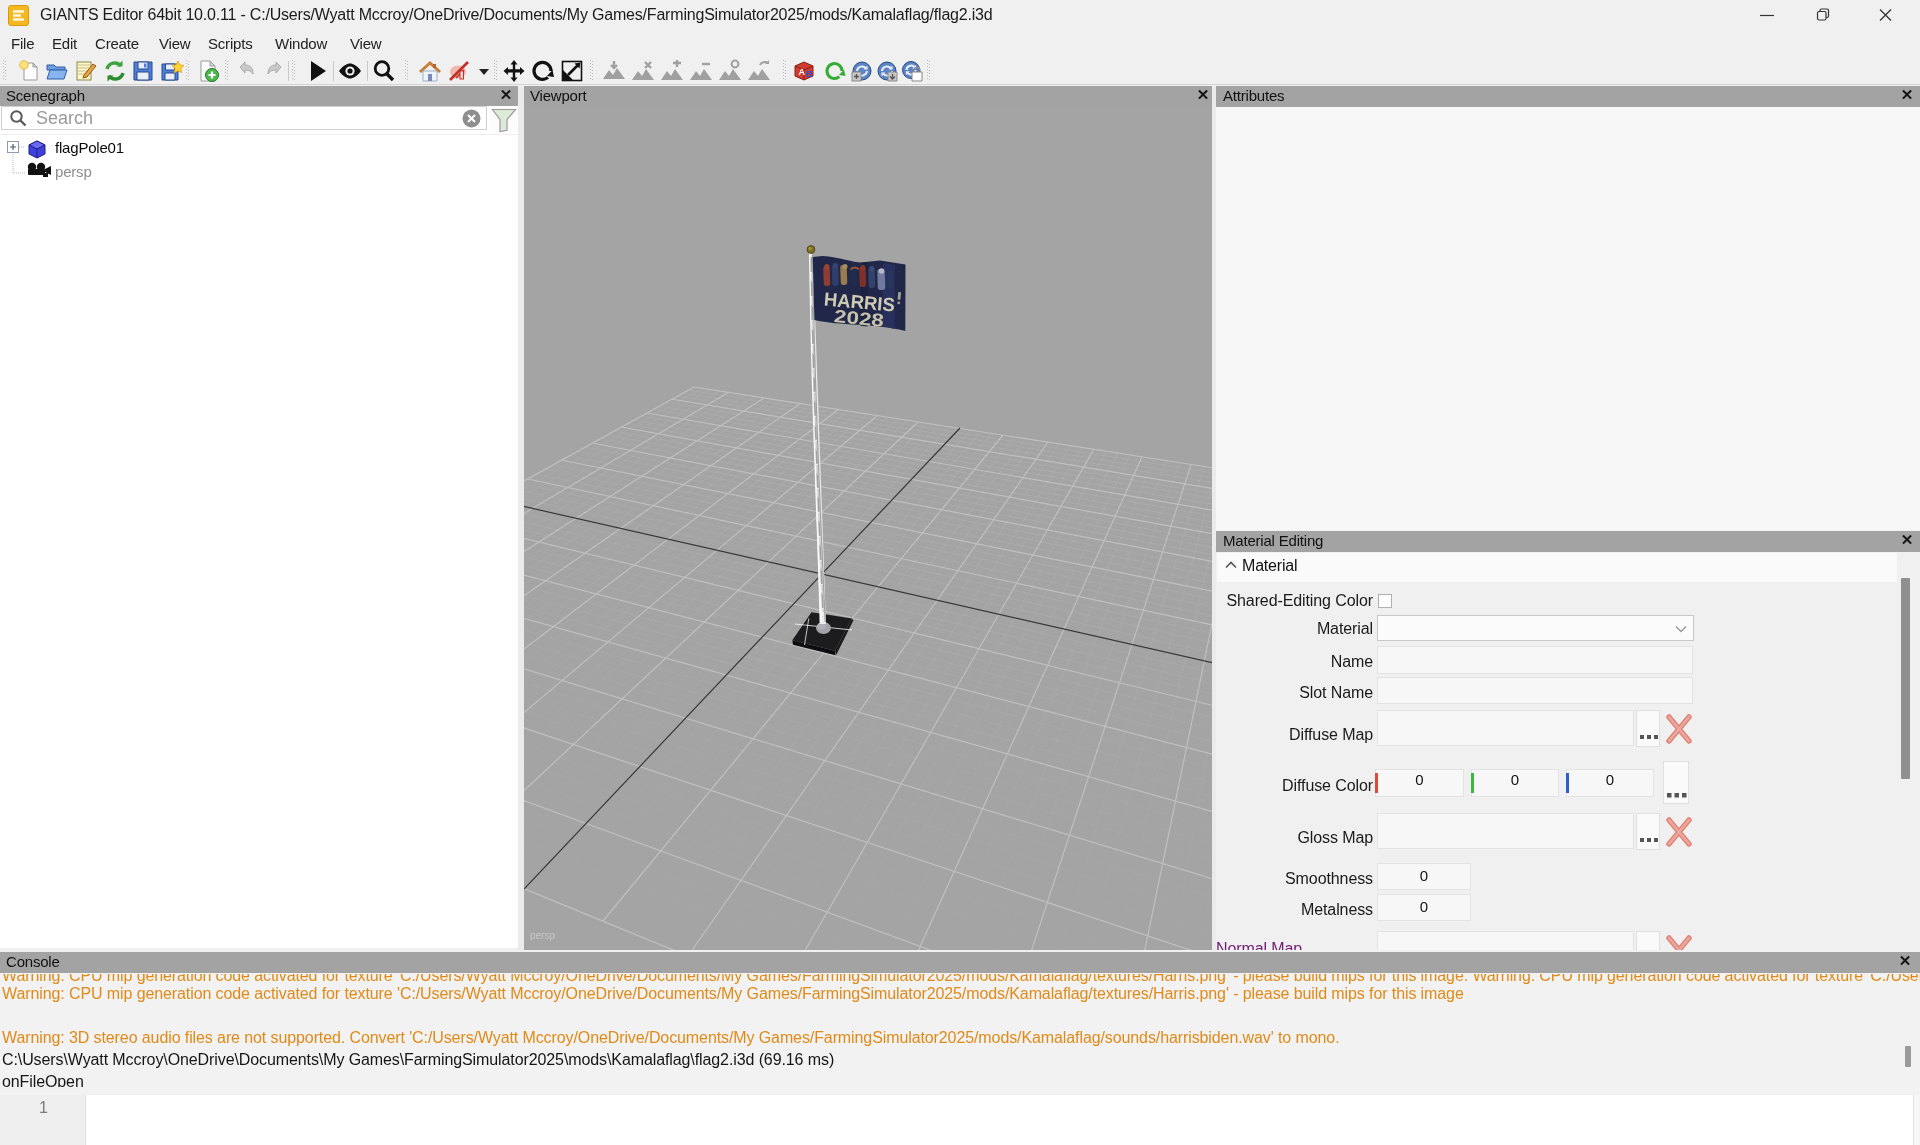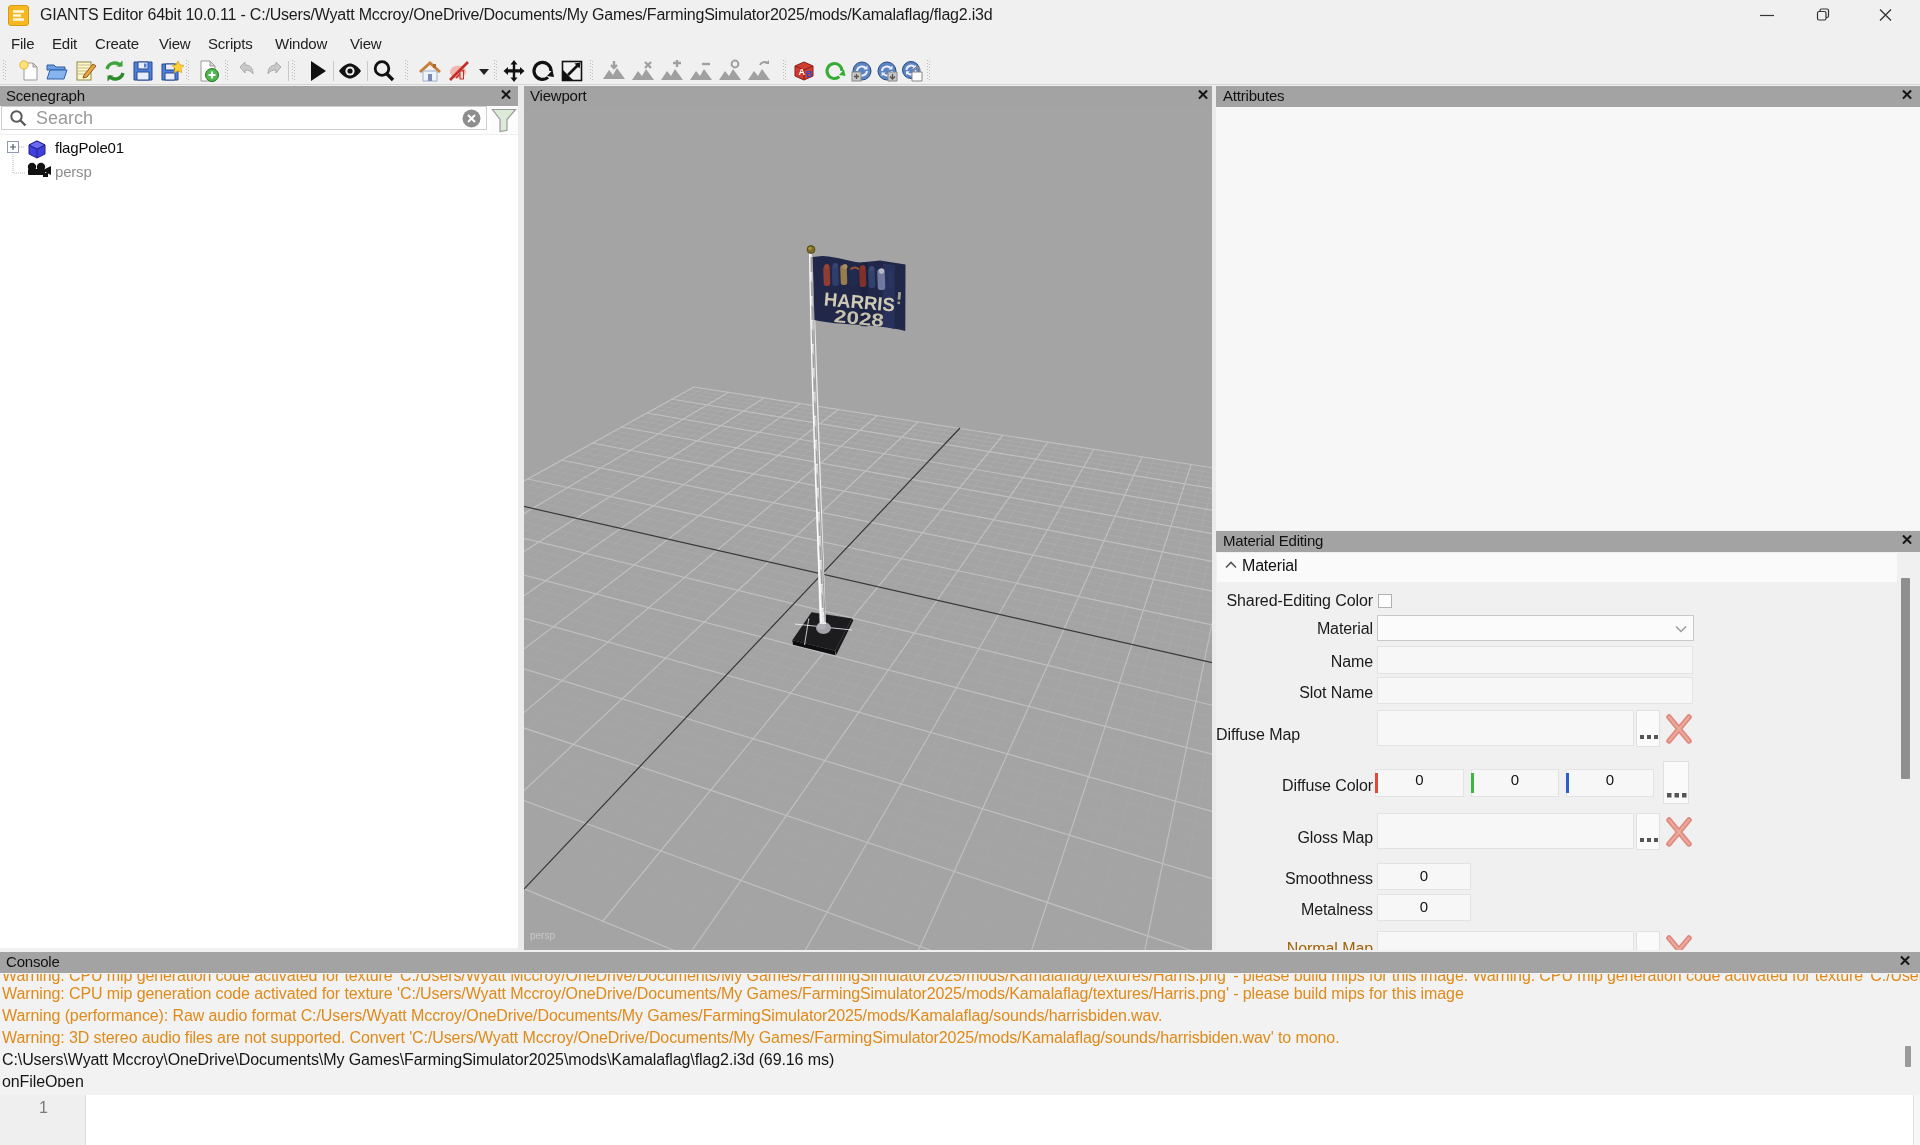--- a/index.html
+++ b/index.html
@@ -350,21 +350,21 @@
   <div class="abs" style="left:162px;top:63px;width:14px;height:14px;background:#fdfdfd;border:1px solid #b0b0b0"></div>
   <div class="abs" style="left:0;top:89px;width:157px;font-size:16px;color:#1a1a1a;text-align:right;letter-spacing:-0.1px">Material</div>
   <div class="abs" style="left:161px;top:84px;width:317px;height:26px;background:#fbfbfb;border:1px solid #c9c9c9"></div>
   <svg class="abs" style="left:459px;top:94px" width="12" height="8">
         <path d="M1 1.5L6 6.5L11 1.5" fill="none" stroke="#9a9a9a" stroke-width="1.4"></path>
       </svg>
   <div class="abs" style="left:0;top:122px;width:157px;font-size:16px;color:#1a1a1a;text-align:right;letter-spacing:-0.1px">Name</div>
   <div class="mfield" style="left:161px;top:115px;width:316px;height:28px"></div>
   <div class="abs" style="left:0;top:153px;width:157px;font-size:16px;color:#1a1a1a;text-align:right;letter-spacing:-0.1px">Slot Name</div>
   <div class="mfield" style="left:161px;top:146px;width:316px;height:27px"></div>
-  <div class="abs" style="left:0;top:195px;width:157px;font-size:16px;color:#1a1a1a;letter-spacing:-0.1px">Diffuse Map</div>
+  <div class="abs" style="left:0;top:195px;width:157px;font-size:16px;color:#1a1a1a;text-align:right;letter-spacing:-0.1px">Diffuse Map</div>
   <div class="mfield" style="left:161px;top:179px;width:257px;height:36px"></div>
   <div class="abs" style="left:420px;top:179px;width:24px;height:37px;background:#fafafa;border:1px solid #e0e0e0"></div>
   <svg class="abs" style="left:424px;top:204px" width="18" height="6">
         <rect width="4" height="4" fill="#555"></rect>
         <rect x="7" width="4" height="4" fill="#555"></rect>
         <rect x="14" width="4" height="4" fill="#555"></rect>
       </svg>
   <svg class="abs" style="left:447px;top:180px" width="32" height="36">
         <path d="M6 6L26 30M26 6L6 30" stroke="#e0887c" stroke-width="5.5" stroke-linecap="round"></path>
         <path d="M6 6L26 30M26 6L6 30" stroke="#eaa89e" stroke-width="2.2" stroke-linecap="round"></path>
@@ -396,35 +396,34 @@
   <svg class="abs" style="left:447px;top:283px" width="32" height="36">
         <path d="M6 6L26 30M26 6L6 30" stroke="#e0887c" stroke-width="5.5" stroke-linecap="round"></path>
         <path d="M6 6L26 30M26 6L6 30" stroke="#eaa89e" stroke-width="2.2" stroke-linecap="round"></path>
       </svg>
   <div class="abs" style="left:0;top:339px;width:157px;font-size:16px;color:#1a1a1a;text-align:right;letter-spacing:-0.1px">Smoothness</div>
   <div class="mfield" style="left:161px;top:332px;width:94px;height:27px"></div>
   <div class="abs" style="left:161px;top:336px;width:94px;height:22px;font-size:15px;color:#111;text-align:center">0</div>
   <div class="abs" style="left:0;top:370px;width:157px;font-size:16px;color:#1a1a1a;text-align:right;letter-spacing:-0.1px">Metalness</div>
   <div class="mfield" style="left:161px;top:363px;width:94px;height:27px"></div>
   <div class="abs" style="left:161px;top:367px;width:94px;height:22px;font-size:15px;color:#111;text-align:center">0</div>
-  <div class="abs" style="left:0;top:409px;width:157px;font-size:16px;color:#a16207;text-align:right;letter-spacing:-0.1px">Normal Map</div>
+  <div class="abs" style="left:0;top:409px;width:157px;font-size:16px;color:#701a75;text-align:left;letter-spacing:-0.1px">Normal Map</div>
   <div class="mfield" style="left:161px;top:400px;width:257px;height:19px;border-bottom:none"></div>
   <div class="abs" style="left:420px;top:400px;width:24px;height:19px;background:#fafafa;border:1px solid #e0e0e0;border-bottom:none"></div>
   <svg class="abs" style="left:447px;top:401px" width="32" height="18">
         <path d="M6 6L26 30M26 6L6 30" stroke="#e0887c" stroke-width="5.5" stroke-linecap="round"></path>
         <path d="M6 6L26 30M26 6L6 30" stroke="#eaa89e" stroke-width="2.2" stroke-linecap="round"></path>
       </svg>
   <div class="abs" style="left:685px;top:22px;width:9px;height:201px;background:#8f8f8f;border-radius:1px;margin-top:25px"></div>
  </div>
 </div>
 <div id="console">
  <div class="abs" style="left:0;top:22px;width:1920px;height:113px;background:#f2f2f2;overflow:hidden">
   <div class="clabel orange" style="top:-7px">Warning: CPU mip generation code activated for texture 'C:/Users/Wyatt Mccroy/OneDrive/Documents/My Games/FarmingSimulator2025/mods/Kamalaflag/textures/Harris.png' - please build mips for this image. Warning: CPU mip generation code activated for texture 'C:/Users</div>
   <div class="clabel orange" style="top:11px">Warning: CPU mip generation code activated for texture 'C:/Users/Wyatt Mccroy/OneDrive/Documents/My Games/FarmingSimulator2025/mods/Kamalaflag/textures/Harris.png' - please build mips for this image</div>
-  <div class="clabel orange" style="top:33px">Warning (performance): Raw audio format C:/Users/Wyatt Mccroy/OneDrive/Documents/My Games/FarmingSimulator2025/mods/Kamalaflag/sounds/harrisbiden.wav.</div>
   <div class="clabel orange" style="top:55px">Warning: 3D stereo audio files are not supported. Convert 'C:/Users/Wyatt Mccroy/OneDrive/Documents/My Games/FarmingSimulator2025/mods/Kamalaflag/sounds/harrisbiden.wav' to mono.</div>
   <div class="clabel black" style="top:77px">C:\Users\Wyatt Mccroy\OneDrive\Documents\My Games\FarmingSimulator2025\mods\Kamalaflag\flag2.i3d (69.16 ms)</div>
   <div class="clabel black" style="top:99px">onFileOpen</div>
  </div>
  <div class="abs" style="left:1905px;top:94px;width:6px;height:21px;background:#9a9a9a;border-radius:1px"></div>
  <div class="abs" style="left:0;top:143px;width:1914px;height:50px;background:#fff"></div>
  <div class="abs" style="left:0;top:143px;width:86px;height:50px;background:#efefef;border-right:1px solid #dcdcdc"></div>
  <div class="abs" style="left:0;top:147px;width:48px;font-size:16px;color:#7a7a7a;text-align:right">1</div>
     <div class="abs" style="left:1913px;top:143px;width:1px;height:50px;background:#e0e0e0"></div>
     <div class="abs" style="left:1914px;top:143px;width:6px;height:50px;background:#f7f7f7"></div>

